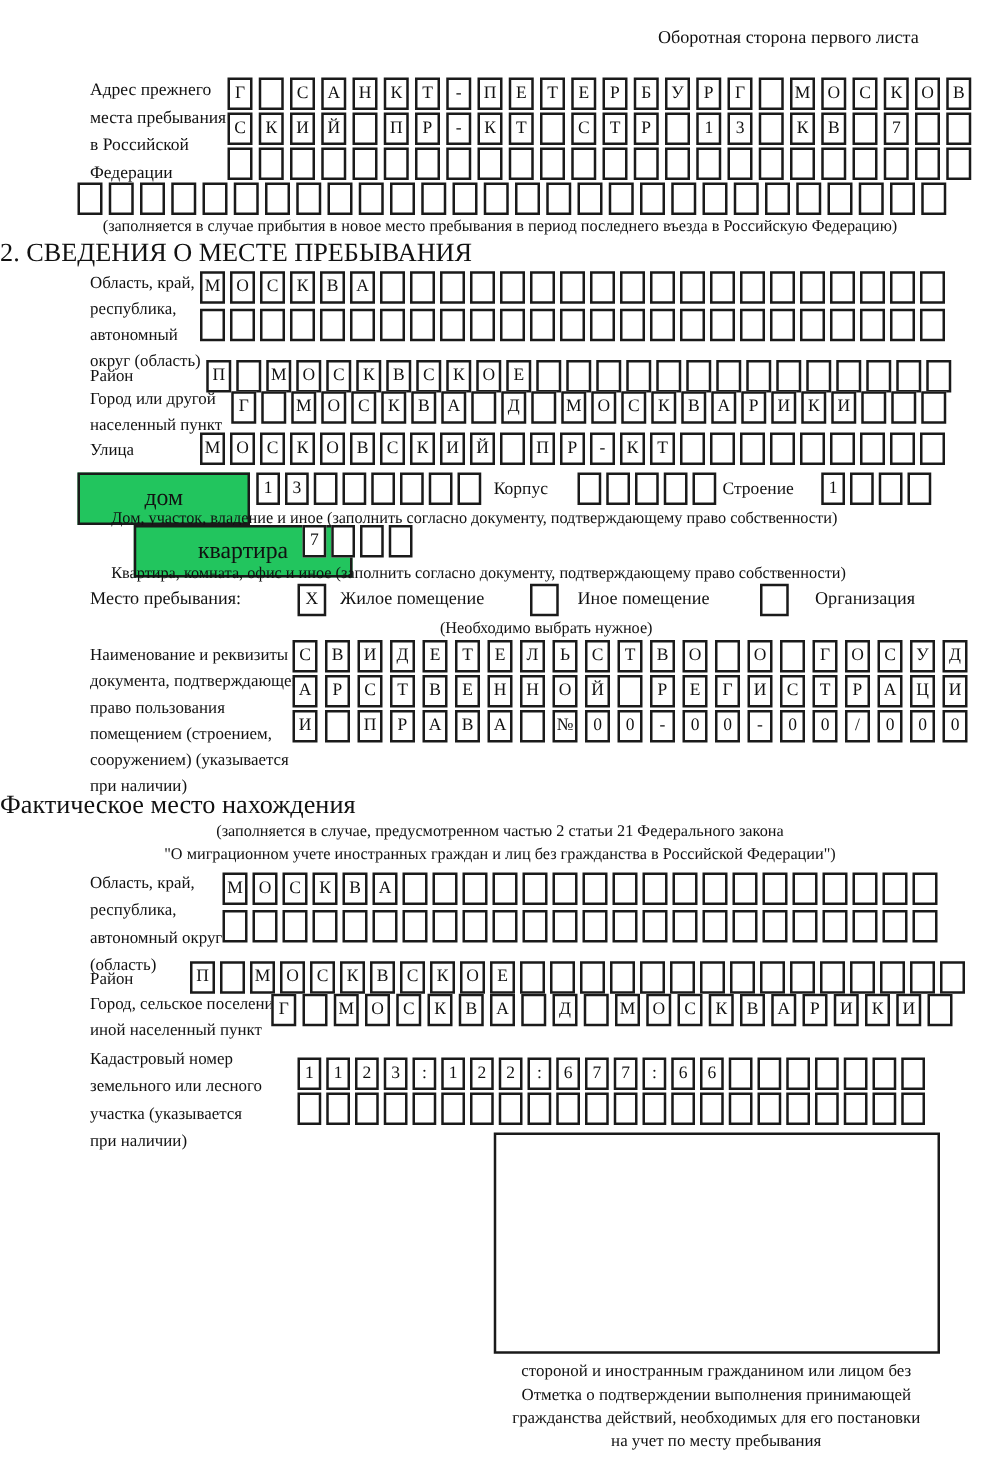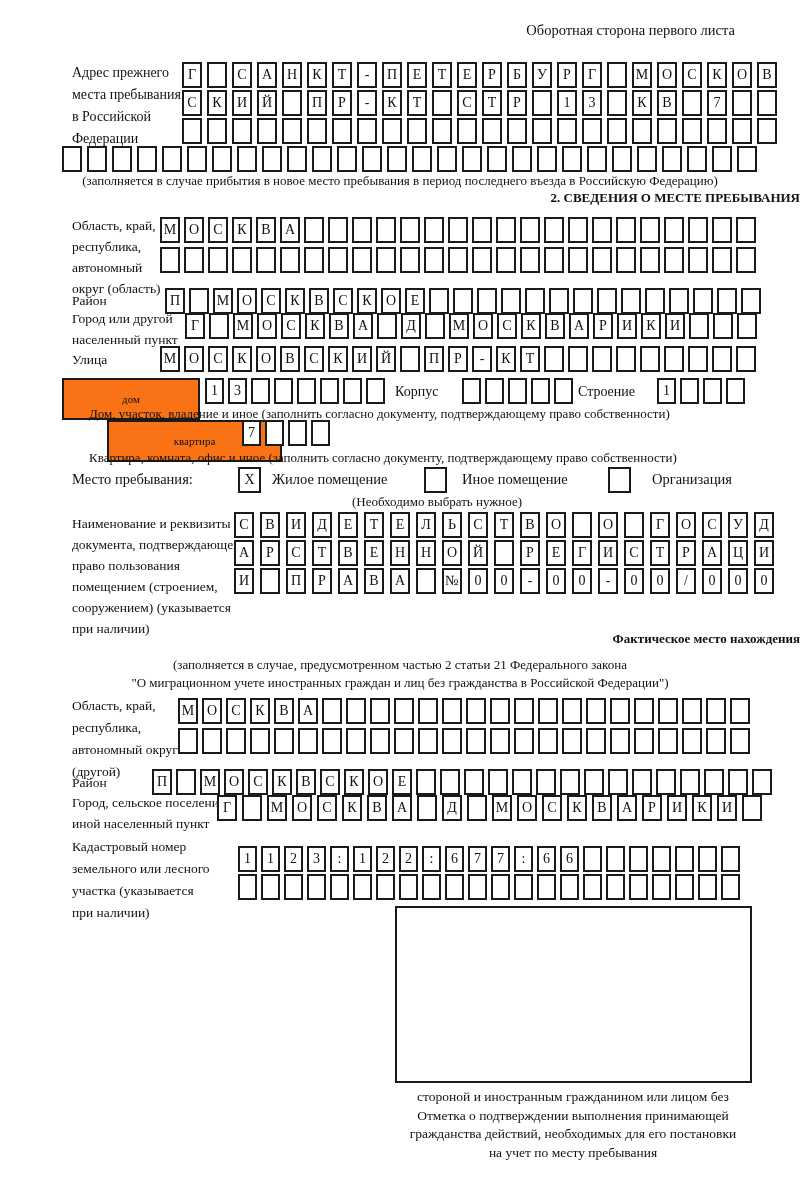--- a/index.html
+++ b/index.html
@@ -3,30 +3,30 @@
 <meta charset="utf-8">
 <style>
   html,body{margin:0;padding:0;background:#fff;}
   .page{position:relative;width:800px;height:1180px;background:#fff;overflow:hidden;
         font-family:"Liberation Serif","DejaVu Serif",serif;color:#111;}
   .abs{position:absolute;}
   .hdr{font-size:14.5px;}
   .lbl{font-size:14px;line-height:21px;}
   .lbl-sm{font-size:13.5px;line-height:21px;}
   .lbl22 div{line-height:22px;}
-  .title{font-weight:bold;font-size:13px;width:800px;text-align:right;}
+  .title{font-weight:normal;font-size:21px;width:800px;text-align:left;}
   .note{font-size:13px;width:800px;text-align:center;}
   .cap{font-size:13px;margin-left:27px;}
   .br{position:absolute;display:flex;}.g4{gap:4px}.g5{gap:5px}.g6{gap:6px}
   .cell{box-sizing:border-box;flex:0 0 auto;width:20px;height:26px;border:2px solid #1a1a1a;
         background:#fff;display:flex;align-items:center;justify-content:center;
         font-size:14px;font-family:"Liberation Serif","DejaVu Serif",serif;}
   .w19 .cell{width:19px;}
   .widebox{box-sizing:border-box;position:absolute;height:42px;border:2px solid #1a1a1a;
-        display:flex;align-items:center;justify-content:center;font-size:11px;background:#f97316;}
+        display:flex;align-items:center;justify-content:center;font-size:19px;background:#22c55e;}
   .chk{box-sizing:border-box;position:absolute;width:23px;height:26px;border:2px solid #1a1a1a;
         display:flex;align-items:center;justify-content:center;font-size:14px;background:#fff;}
   .opt{position:absolute;font-size:14.5px;}
   .stamp{box-sizing:border-box;position:absolute;border:2px solid #1a1a1a;background:#fff;}
   .stampcap{position:absolute;font-size:13.5px;line-height:18.5px;text-align:center;}
 </style>
 </head>
 <body>
 
 <div class="page">
@@ -426,21 +426,21 @@
     </div>
 
   <div class="abs title" style="left:0;top:631px;">Фактическое место нахождения</div>
   <div class="abs note" style="left:0;top:657px;">(заполняется в случае, предусмотренном частью 2 статьи 21 Федерального закона</div>
   <div class="abs note" style="left:0;top:675px;">"О миграционном учете иностранных граждан и лиц без гражданства в Российской Федерации")</div>
 
   <div class="abs lbl-sm lbl22" style="left:72px;top:695px;">
     <div>Область, край,</div>
     <div>республика,</div>
     <div>автономный округ</div>
-    <div>(другой)</div>
+    <div>(область)</div>
   </div>
   <div class="br g4" style="left:178px;top:698px;">
       <span class="cell">М</span>
       <span class="cell">О</span>
       <span class="cell">С</span>
       <span class="cell">К</span>
       <span class="cell">В</span>
       <span class="cell">А</span>
       <span class="cell"></span>
       <span class="cell"></span>

